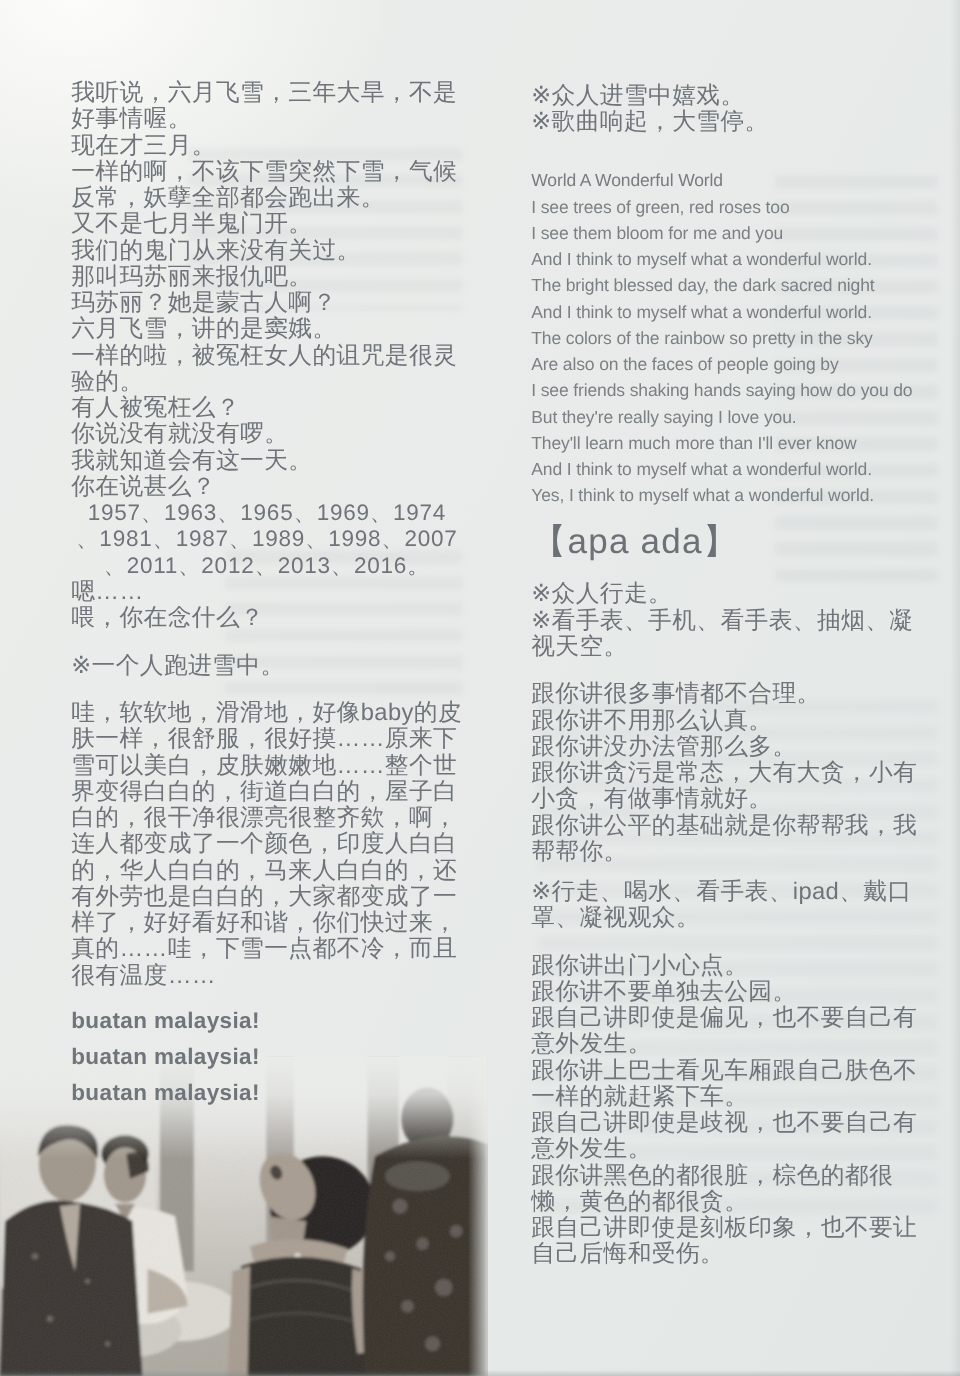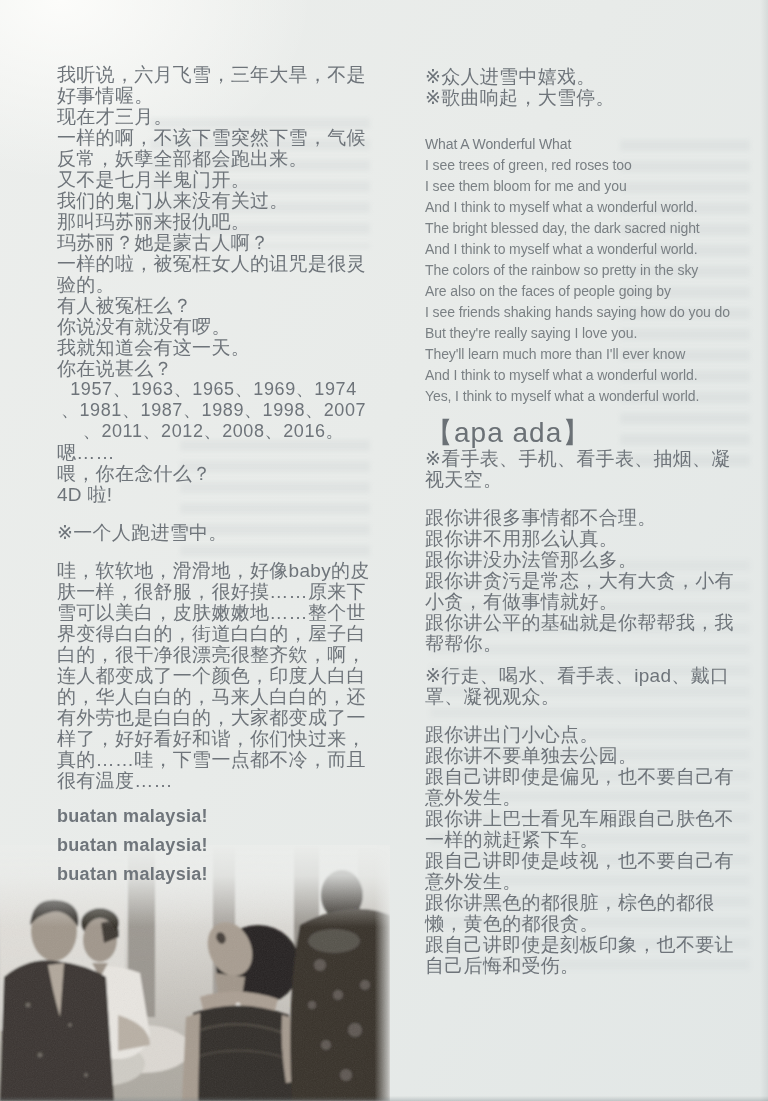--- a/index.html
+++ b/index.html
@@ -66,59 +66,60 @@
   <div class="ghost ghost-4"></div>
 
   <section class="col left">
     <p class="cjk">我听说，六月飞雪，三年大旱，不是好事情喔。</p>
     <p class="cjk">现在才三月。</p>
     <p class="cjk">一样的啊，不该下雪突然下雪，气候反常，妖孽全部都会跑出来。</p>
     <p class="cjk">又不是七月半鬼门开。</p>
     <p class="cjk">我们的鬼门从来没有关过。</p>
     <p class="cjk">那叫玛苏丽来报仇吧。</p>
     <p class="cjk">玛苏丽？她是蒙古人啊？</p>
+    <p class="cjk">六月飞雪，讲的是窦娥。</p>
     <p class="cjk">一样的啦，被冤枉女人的诅咒是很灵验的。</p>
     <p class="cjk">有人被冤枉么？</p>
     <p class="cjk">你说没有就没有啰。</p>
     <p class="cjk">我就知道会有这一天。</p>
     <p class="cjk">你在说甚么？</p>
     <p class="nums">1957、1963、1965、1969、1974</p>
     <p class="nums">、1981、1987、1989、1998、2007</p>
-    <p class="nums">、2011、2012、2008、2016。</p>
+    <p class="nums">、2011、2012、2013、2016。</p>
     <p class="cjk">嗯……</p>
     <p class="cjk">喂，你在念什么？</p>
-    <p class="cjk">4D 啦!</p>
     <p class="cjk mt">※一个人跑进雪中。</p>
     <p class="cjk mt">哇，软软地，滑滑地，好像baby的皮肤一样，很舒服，很好摸……原来下雪可以美白，皮肤嫩嫩地……整个世界变得白白的，街道白白的，屋子白白的，很干净很漂亮很整齐欸，啊，连人都变成了一个颜色，印度人白白的，华人白白的，马来人白白的，还有外劳也是白白的，大家都变成了一样了，好好看好和谐，你们快过来，真的……哇，下雪一点都不冷，而且很有温度……</p>
     <div class="mt-sm">
       <p class="chant">buatan malaysia!</p>
       <p class="chant">buatan malaysia!</p>
       <p class="chant">buatan malaysia!</p>
     </div>
   </section>
 
   <section class="col right">
     <p class="cjk">※众人进雪中嬉戏。</p>
     <p class="cjk">※歌曲响起，大雪停。</p>
     <div class="mt-lg">
-      <p class="latin song-title">What A Wonderful What</p>
+      <p class="latin song-title">World A Wonderful World</p>
       <p class="latin">I see trees of green, red roses too</p>
       <p class="latin">I see them bloom for me and you</p>
       <p class="latin">And I think to myself what a wonderful world.</p>
       <p class="latin">The bright blessed day, the dark sacred night</p>
       <p class="latin">And I think to myself what a wonderful world.</p>
       <p class="latin">The colors of the rainbow so pretty in the sky</p>
       <p class="latin">Are also on the faces of people going by</p>
       <p class="latin">I see friends shaking hands saying how do you do</p>
       <p class="latin">But they're really saying I love you.</p>
       <p class="latin">They'll learn much more than I'll ever know</p>
       <p class="latin">And I think to myself what a wonderful world.</p>
       <p class="latin">Yes, I think to myself what a wonderful world.</p>
     </div>
     <p class="scene-heading mt-sm">【apa ada】</p>
+    <p class="cjk mt">※众人行走。</p>
     <p class="cjk">※看手表、手机、看手表、抽烟、凝视天空。</p>
     <div class="mt">
       <p class="cjk">跟你讲很多事情都不合理。</p>
       <p class="cjk">跟你讲不用那么认真。</p>
       <p class="cjk">跟你讲没办法管那么多。</p>
       <p class="cjk">跟你讲贪污是常态，大有大贪，小有小贪，有做事情就好。</p>
       <p class="cjk">跟你讲公平的基础就是你帮帮我，我帮帮你。</p>
     </div>
     <p class="cjk mt-sm">※行走、喝水、看手表、ipad、戴口罩、凝视观众。</p>
     <div class="mt">

